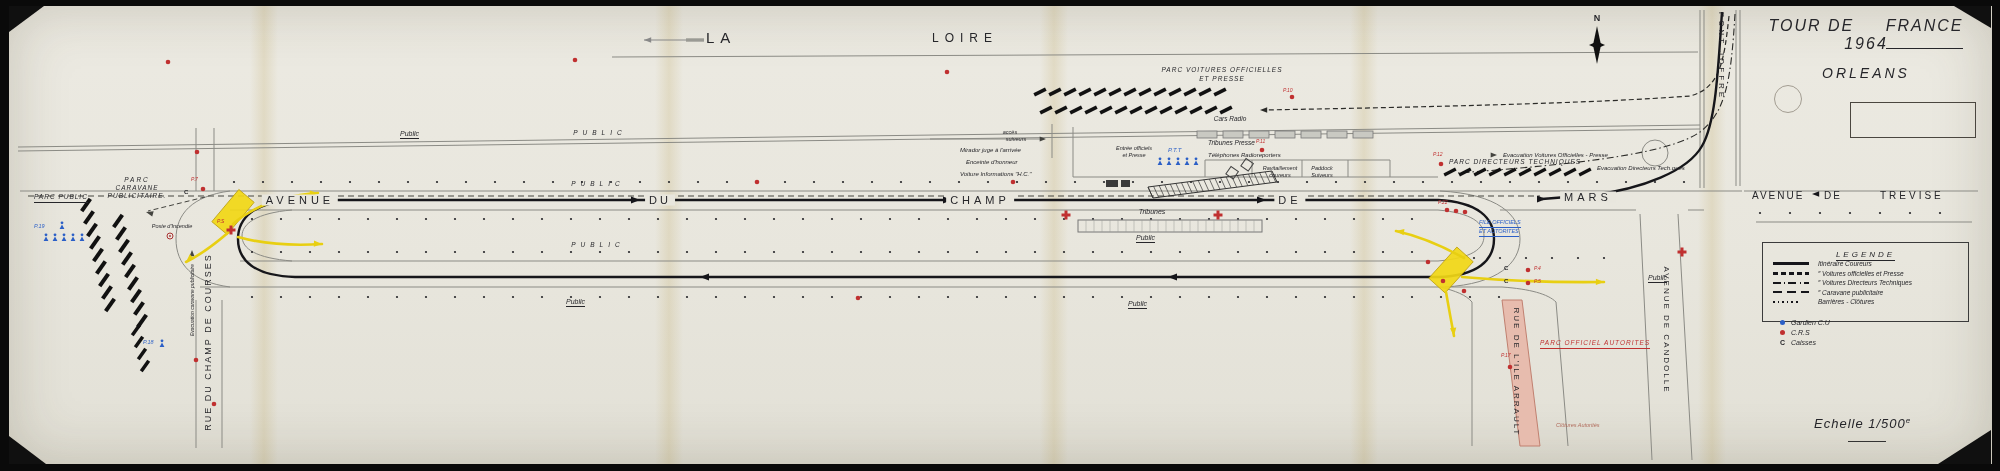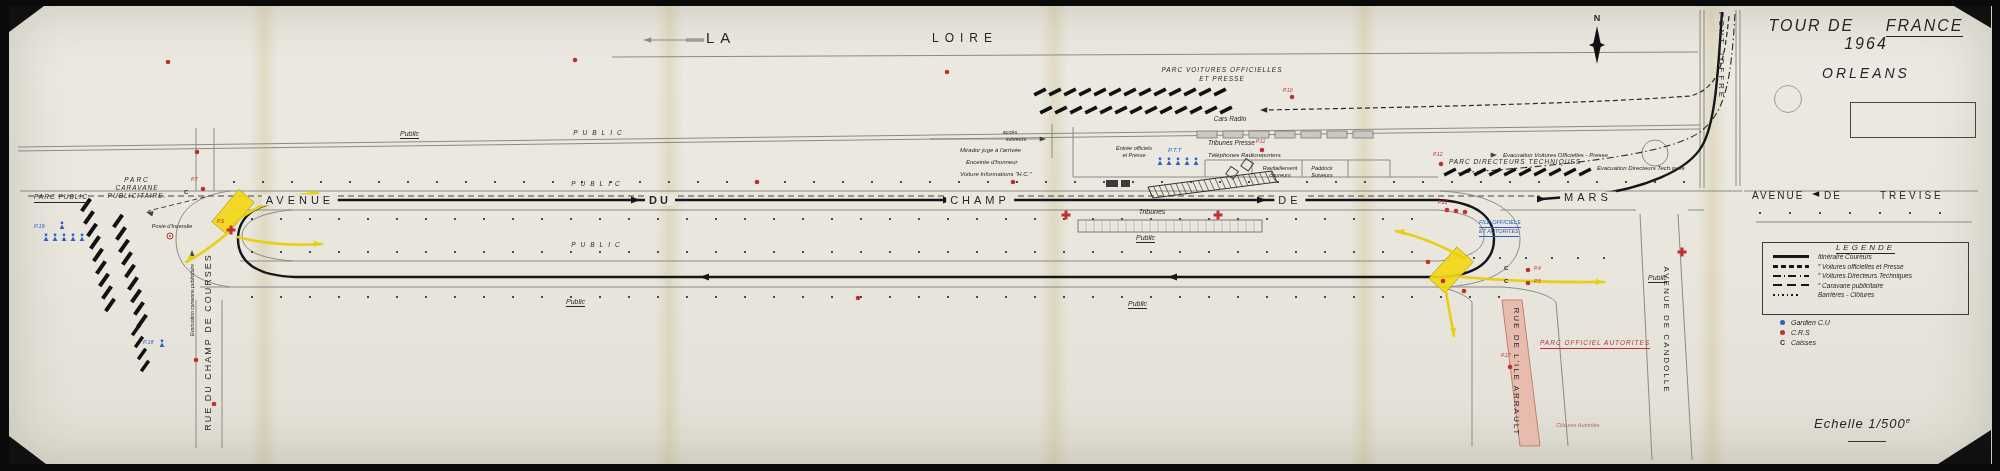--- a/index.html
+++ b/index.html
@@ -12,24 +12,24 @@
   .crease{position:absolute;top:6px;height:458px;width:28px;pointer-events:none;
           background:linear-gradient(90deg,rgba(176,146,56,0),rgba(176,146,56,.17),rgba(176,146,56,0));}
   #map-svg{position:absolute;left:0;top:0;}
   .lbl{position:absolute;color:#26262a;white-space:nowrap;line-height:1;z-index:5;}
   .panel{position:absolute;z-index:6;color:#26262a;}
   #title-block{left:1744px;top:8px;width:244px;text-align:center;font-style:italic;}
   #title-block .t1{font-size:16px;letter-spacing:4px;}
   #title-block .t2{font-size:16px;letter-spacing:2px;margin-top:9px;}
   #title-block .t3{font-size:14px;letter-spacing:3px;margin-top:12px;}
   #title-block .t4{font-size:14px;letter-spacing:3px;margin-top:12px;}
-  .u{border-bottom:1.4px solid #26262a;padding-bottom:2px;margin-left:25px;}
+  .u{border-bottom:1.4px solid #26262a;padding-bottom:14px;margin-left:25px;}
   #cartouche{left:1850px;top:102px;width:124px;height:34px;border:1.5px solid #4a463f;}
   #panel-circle{left:1774px;top:85px;width:26px;height:26px;border:1px solid #a39d92;border-radius:50%;}
-  #legend-box{left:1762px;top:242px;width:205px;height:71px;border:1.3px solid #3b3b3b;padding-top:0;}
+  #legend-box{left:1762px;top:242px;width:205px;height:71px;border:1.3px solid #3b3b3b;padding-top:7px;}
   #legend-title{display:block;text-align:center;font-size:8px;font-style:italic;letter-spacing:3px;}
   #legend-title span{border-bottom:1px solid #26262a;padding-bottom:1px;}
   .lrow{display:flex;align-items:center;height:9.5px;margin-left:10px;font-size:6.5px;font-style:italic;}
   .lsym{width:36px;height:3px;margin-right:9px;flex:none;}
   .lsym-solid{background:#15151a;height:2.6px;}
   .lsym-dashed{background:repeating-linear-gradient(90deg,#15151a 0 5px,transparent 5px 8px);}
   .lsym-dashdot{background:repeating-linear-gradient(90deg,#15151a 0 8px,transparent 8px 11px,#15151a 11px 12.5px,transparent 12.5px 15.5px);height:2px;}
   .lsym-longdash{background:repeating-linear-gradient(90deg,#15151a 0 9px,transparent 9px 14px);height:1.6px;}
   .lsym-dotted{background:repeating-linear-gradient(90deg,#15151a 0 1.6px,transparent 1.6px 4.6px);height:1.6px;width:28px;margin-right:17px;}
   #legend-markers{left:1780px;top:317px;}
@@ -552,21 +552,21 @@
       <span class="lbl" style="left: 1280px; top: 169px; font-size: 5.5px; font-style: italic; transform: translate(-50%, -50%); transform-origin: 50% 50%;">Ravitaillement</span>
       <span class="lbl" style="left: 1280px; top: 176px; font-size: 5.5px; font-style: italic; transform: translate(-50%, -50%); transform-origin: 50% 50%;">coureurs</span>
       <span class="lbl" style="left: 1322px; top: 169px; font-size: 5.5px; font-style: italic; transform: translate(-50%, -50%); transform-origin: 50% 50%;">Paddock</span>
       <span class="lbl" style="left: 1322px; top: 176px; font-size: 5.5px; font-style: italic; transform: translate(-50%, -50%); transform-origin: 50% 50%;">Suiveurs</span>
       <span class="lbl" style="left: 1152px; top: 211px; font-size: 7px; font-style: italic; transform: translate(-50%, -50%); transform-origin: 50% 50%;">Tribunes</span>
       <span class="lbl" style="left: 1449px; top: 159px; font-size: 6.5px; letter-spacing: 1px; font-style: italic;">PARC DIRECTEURS TECHNIQUES</span>
       <span class="lbl" style="left: 1503px; top: 152px; font-size: 6px; font-style: italic;">Evacuation Voitures Officielles - Presse</span>
       <span class="lbl" style="left: 1597px; top: 165px; font-size: 6px; font-style: italic;">Evacuation Directeurs Tech.ques</span>
       <span class="lbl" style="left: 1433px; top: 152px; font-size: 5px; font-style: italic; color: rgb(192, 48, 48);">P.12</span>
       <span class="lbl" style="left: 300px; top: 200px; font-size: 11px; letter-spacing: 4px; transform: translate(-50%, -50%); transform-origin: 50% 50%; background: rgb(232, 230, 221); padding: 0px 4px;">AVENUE</span>
-      <span class="lbl" style="left: 660px; top: 200px; font-size: 11px; letter-spacing: 3px; transform: translate(-50%, -50%); transform-origin: 50% 50%; background: rgb(232, 230, 221); padding: 0px 4px; font-weight: bold;">DU</span>
+      <span class="lbl" style="left: 660px; top: 200px; font-size: 11px; letter-spacing: 3px; transform: translate(-50%, -50%); transform-origin: 50% 50%; background: rgb(232, 230, 221); padding: 0px 4px;">DU</span>
       <span class="lbl" style="left: 980px; top: 200px; font-size: 11px; letter-spacing: 4px; transform: translate(-50%, -50%); transform-origin: 50% 50%; background: rgb(232, 230, 221); padding: 0px 4px;">CHAMP</span>
       <span class="lbl" style="left: 1290px; top: 200px; font-size: 11px; letter-spacing: 4px; transform: translate(-50%, -50%); transform-origin: 50% 50%; background: rgb(232, 230, 221); padding: 0px 4px;">DE</span>
       <span class="lbl" style="left: 1588px; top: 197px; font-size: 11px; letter-spacing: 4px; transform: translate(-50%, -50%); transform-origin: 50% 50%; background: rgb(232, 230, 221); padding: 0px 4px;">MARS</span>
       <span class="lbl" style="left: 1752px; top: 191px; font-size: 10px; letter-spacing: 2px;">AVENUE</span>
       <span class="lbl" style="left: 1824px; top: 191px; font-size: 10px; letter-spacing: 2px;">DE</span>
       <span class="lbl" style="left: 1880px; top: 191px; font-size: 10px; letter-spacing: 3px;">TREVISE</span>
       <span class="lbl" style="left: 1666px; top: 330px; font-size: 8px; letter-spacing: 2px; transform: translate(-50%, -50%) rotate(90deg); transform-origin: 50% 50%;">AVENUE DE CANDOLLE</span>
       <span class="lbl" style="left: 1721px; top: 56px; font-size: 8px; letter-spacing: 3px; transform: translate(-50%, -50%) rotate(90deg); transform-origin: 50% 50%;">PONT JOFFRE</span>
       <span class="lbl" style="left: 1516px; top: 372px; font-size: 8px; letter-spacing: 2px; transform: translate(-50%, -50%) rotate(90deg); transform-origin: 50% 50%;">RUE DE L'ILE ARRAULT</span>
       <span class="lbl" style="left: 208px; top: 342px; font-size: 9px; letter-spacing: 2px; transform: translate(-50%, -50%) rotate(-90deg); transform-origin: 50% 50%;">RUE DU CHAMP DE COURSES</span>

